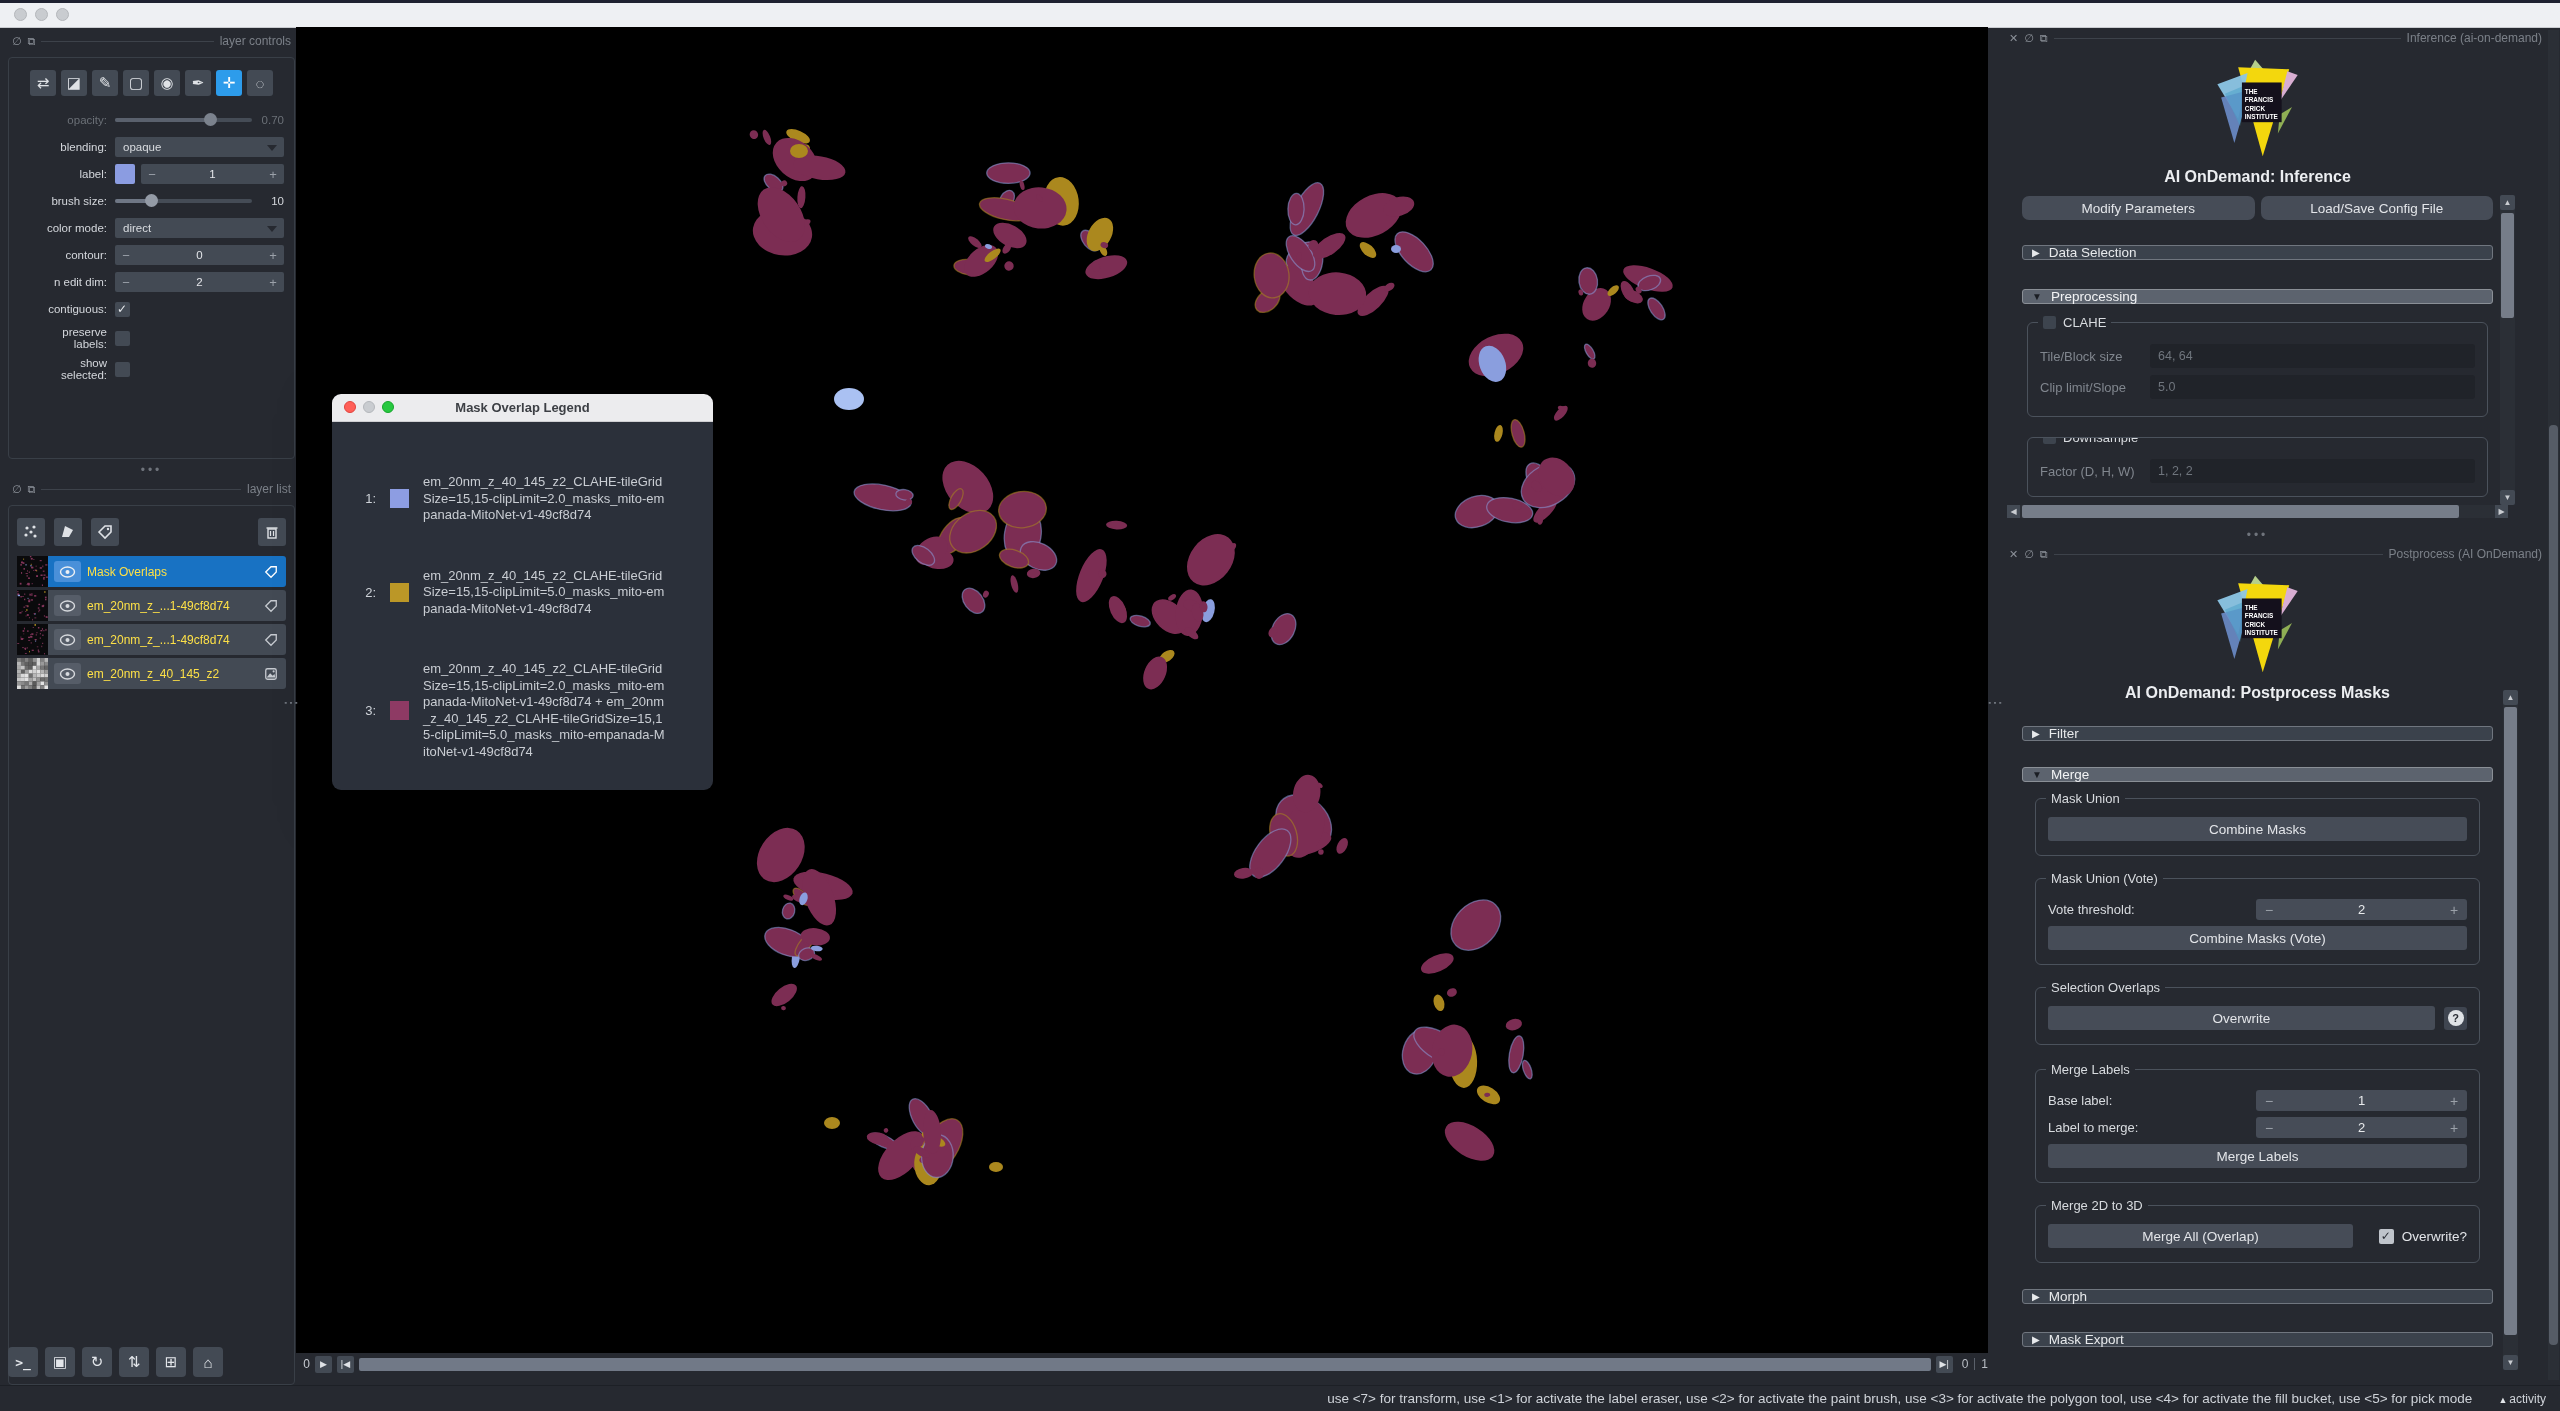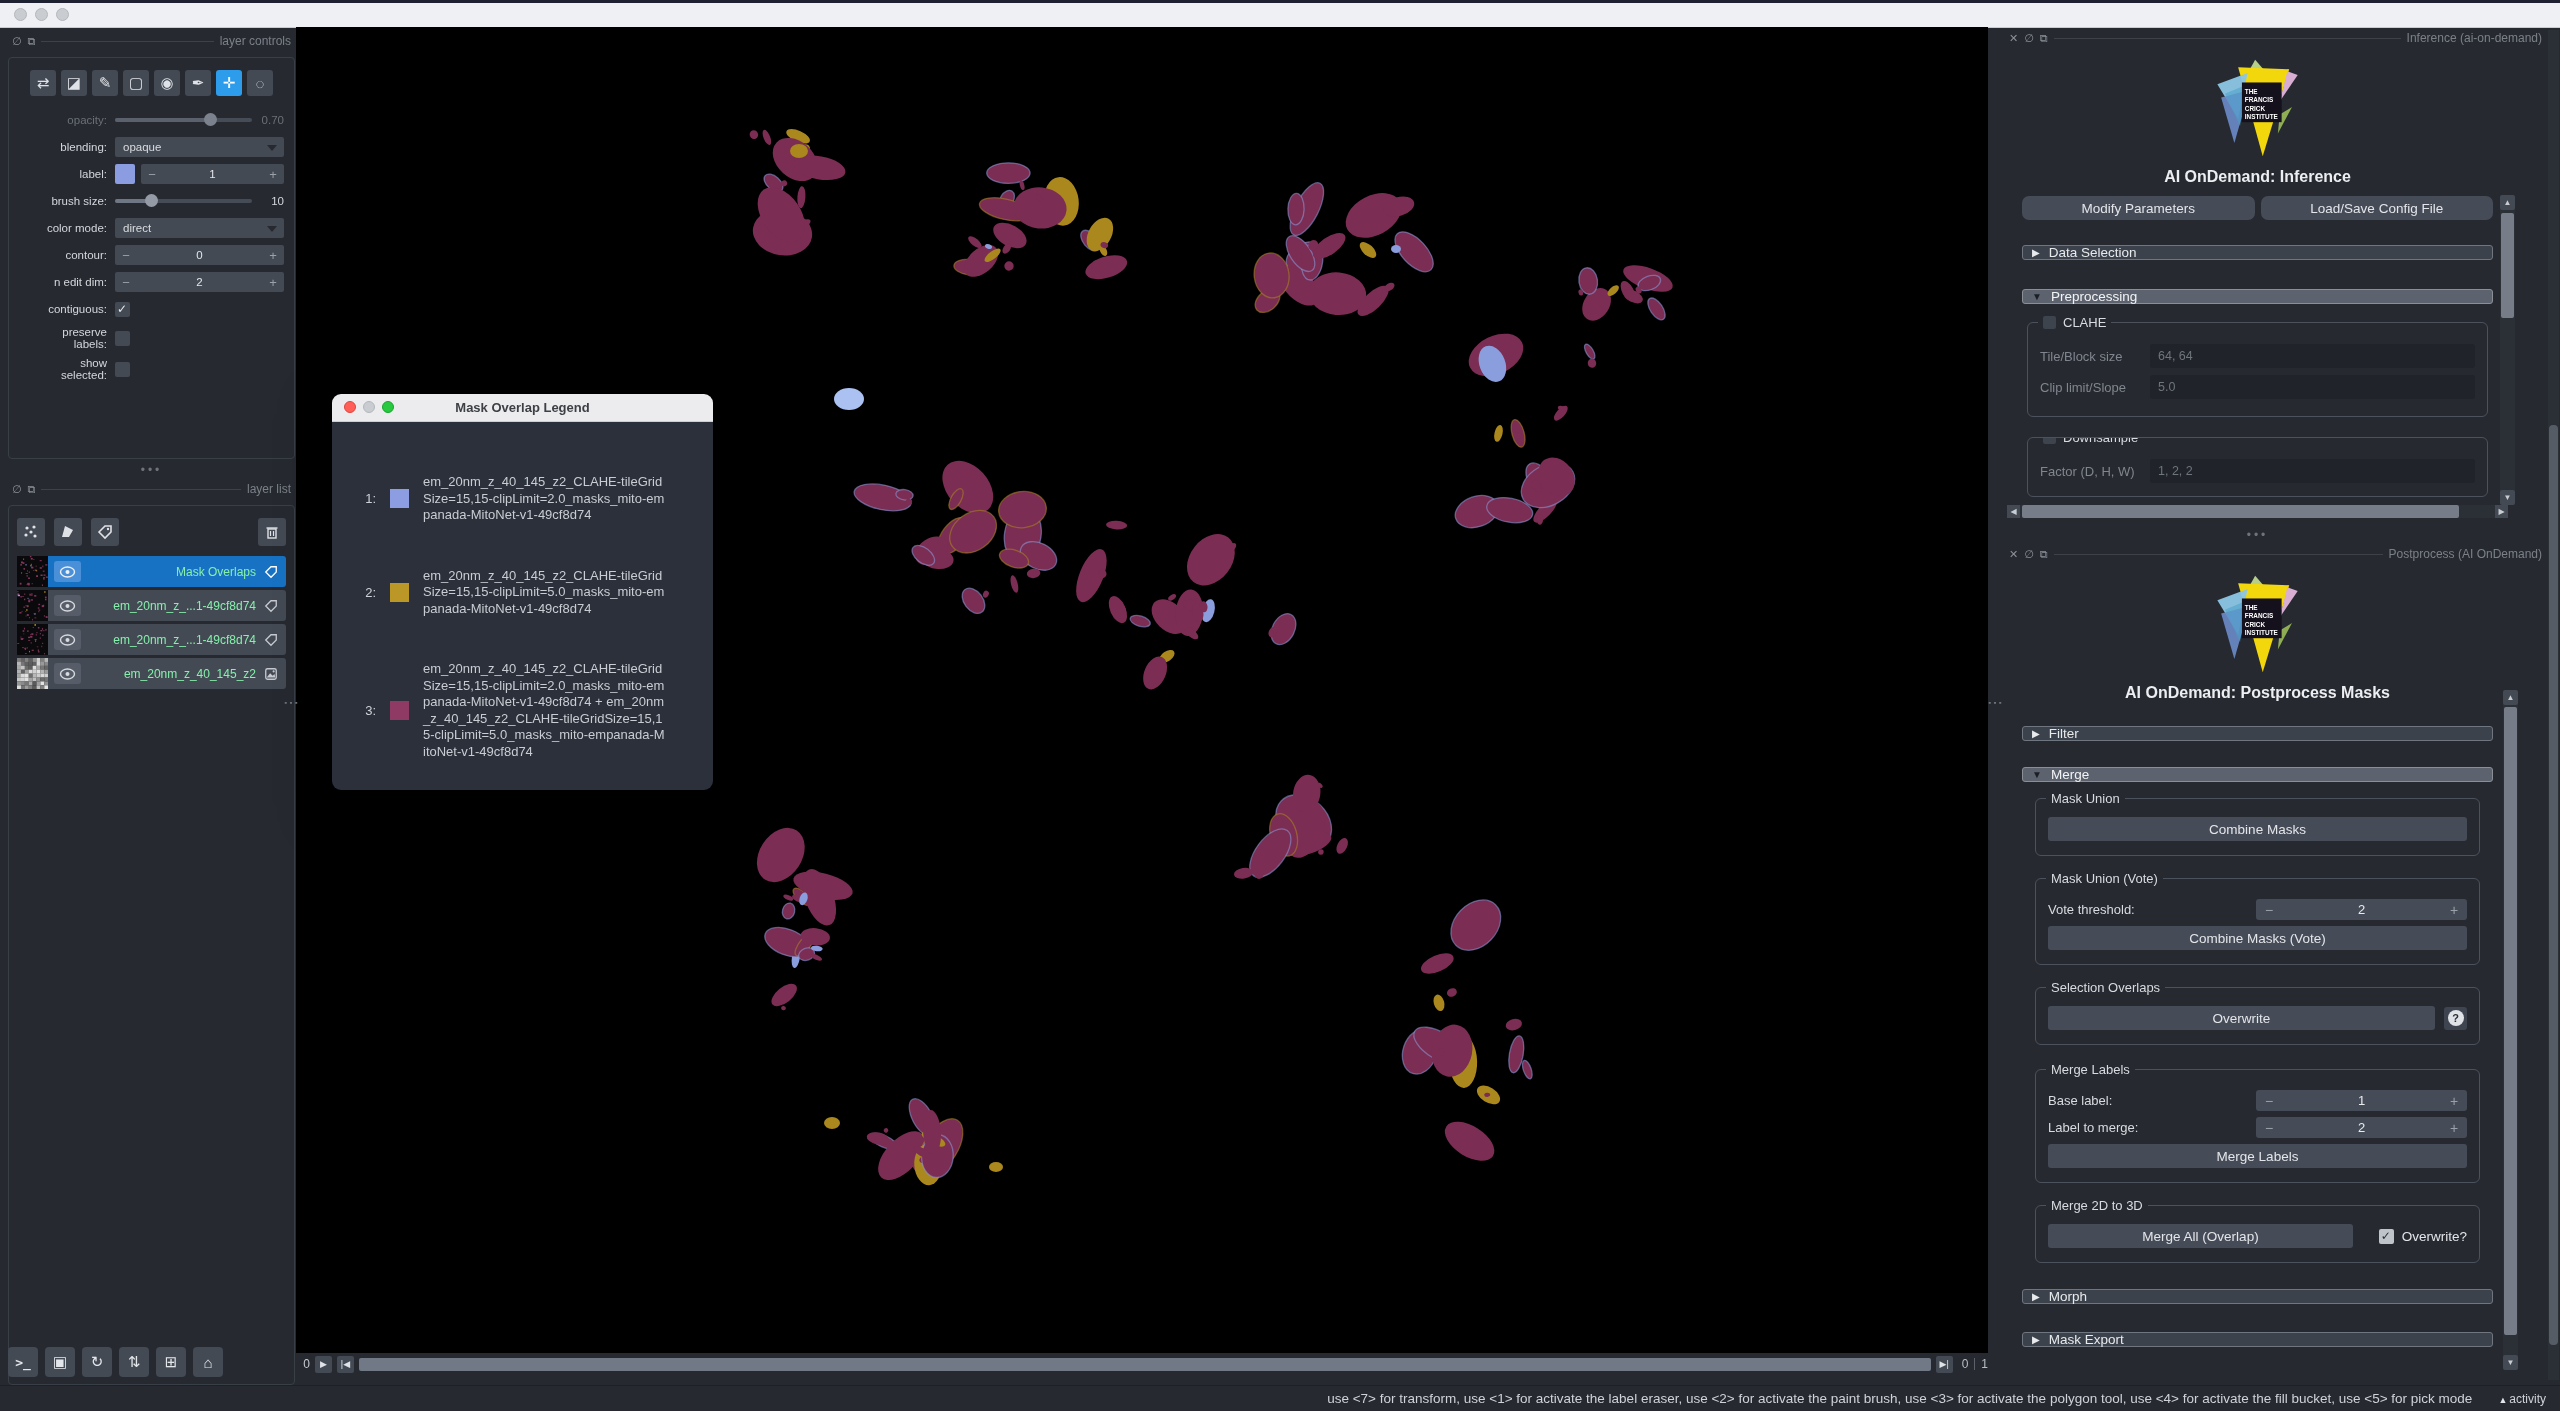--- a/index.html
+++ b/index.html
@@ -63,21 +63,21 @@
   .llbtn{width:28px;height:28px;border-radius:3px;background:#434a54;display:flex;align-items:center;justify-content:center;cursor:pointer;}
   .llbtn svg{display:block;}
   .ll-spacer{flex:1;}
   .layer-row{display:flex;align-items:stretch;height:31px;margin-bottom:3px;cursor:pointer;}
   .thumb{width:31px;height:31px;flex:none;background:#0b0b0d;}
   .thumb svg{display:block;width:31px;height:31px;}
   .lr-body{flex:1;background:#434a54;border-radius:0 3px 3px 0;display:flex;align-items:center;padding:0 6px;gap:6px;min-width:0;}
   .layer-row.sel .lr-body{background:#1872c3;}
   .eyechip{width:27px;height:21px;border-radius:3px;background:#565d68;display:flex;align-items:center;justify-content:center;flex:none;cursor:pointer;}
   .layer-row.sel .eyechip{background:#4a90d9;}
-  .lr-name{flex:1;text-align:right;font-size:12px;color:#86efac;white-space:nowrap;overflow:hidden;text-overflow:ellipsis;}
+  .lr-name{flex:1;text-align:left;font-size:12px;color:#fde047;white-space:nowrap;overflow:hidden;text-overflow:ellipsis;}
   .lr-type{flex:none;width:18px;display:flex;justify-content:center;}
 
   
   .vbtns{position:absolute;left:8px;top:1347px;display:flex;gap:7px;}
   .vbtn{width:30px;height:30px;border-radius:4px;background:#434a54;color:#e3e6ea;font-size:15px;
     display:flex;align-items:center;justify-content:center;cursor:pointer;}
   .vbtn.console{font-family:"DejaVu Sans Mono",monospace;font-size:13px;font-weight:bold;}
   .dims{position:absolute;left:296px;top:1355px;width:1692px;height:18px;display:flex;align-items:center;gap:5px;}
   .dim-label{font-size:12px;color:#c8ccd2;width:14px;text-align:right;}
   .dbtn{width:17px;height:17px;border-radius:2px;background:#434a54;color:#dfe2e6;font-size:9px;

